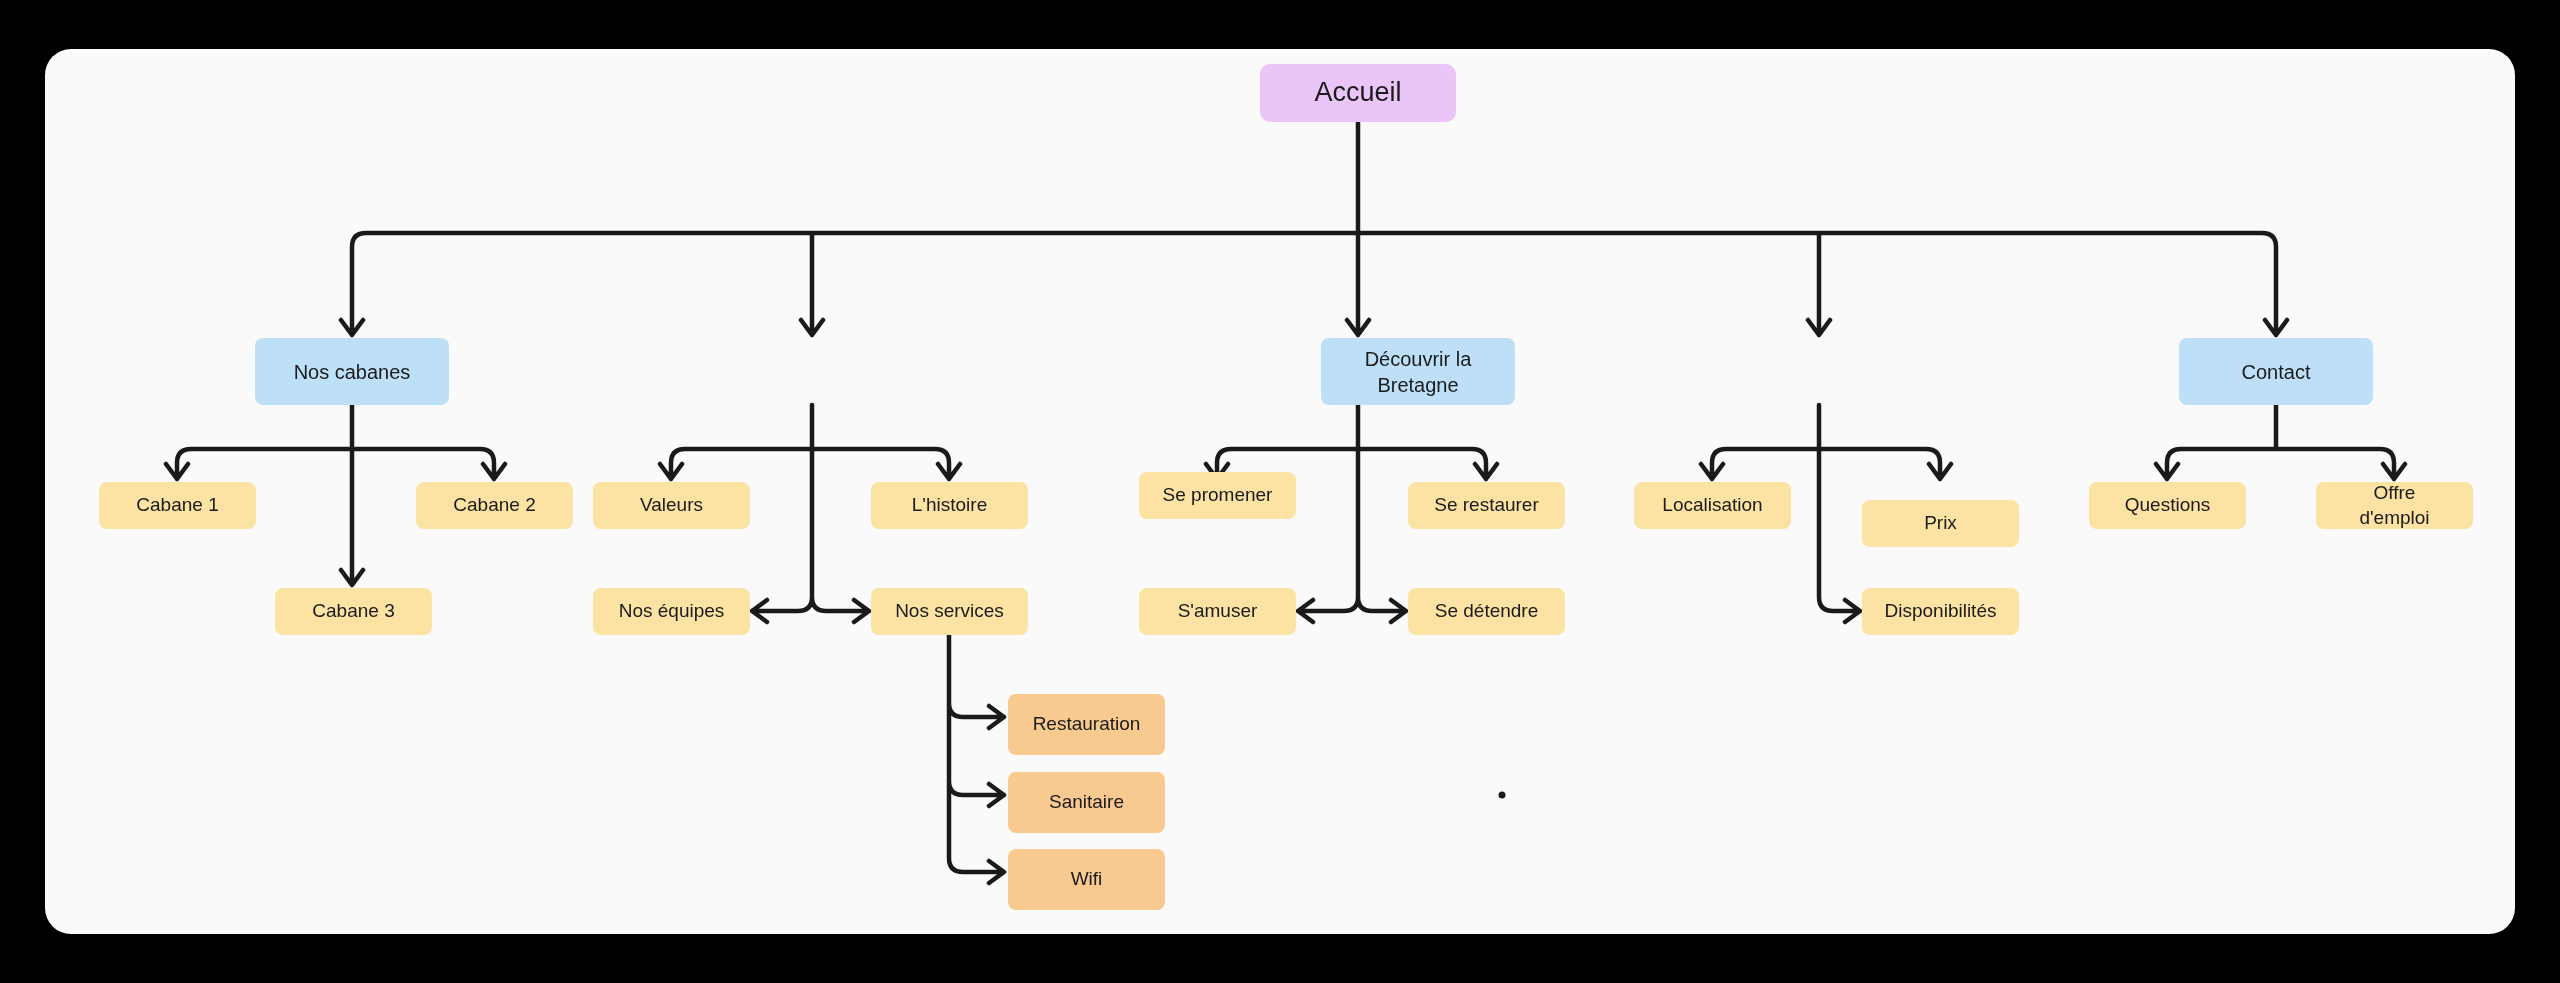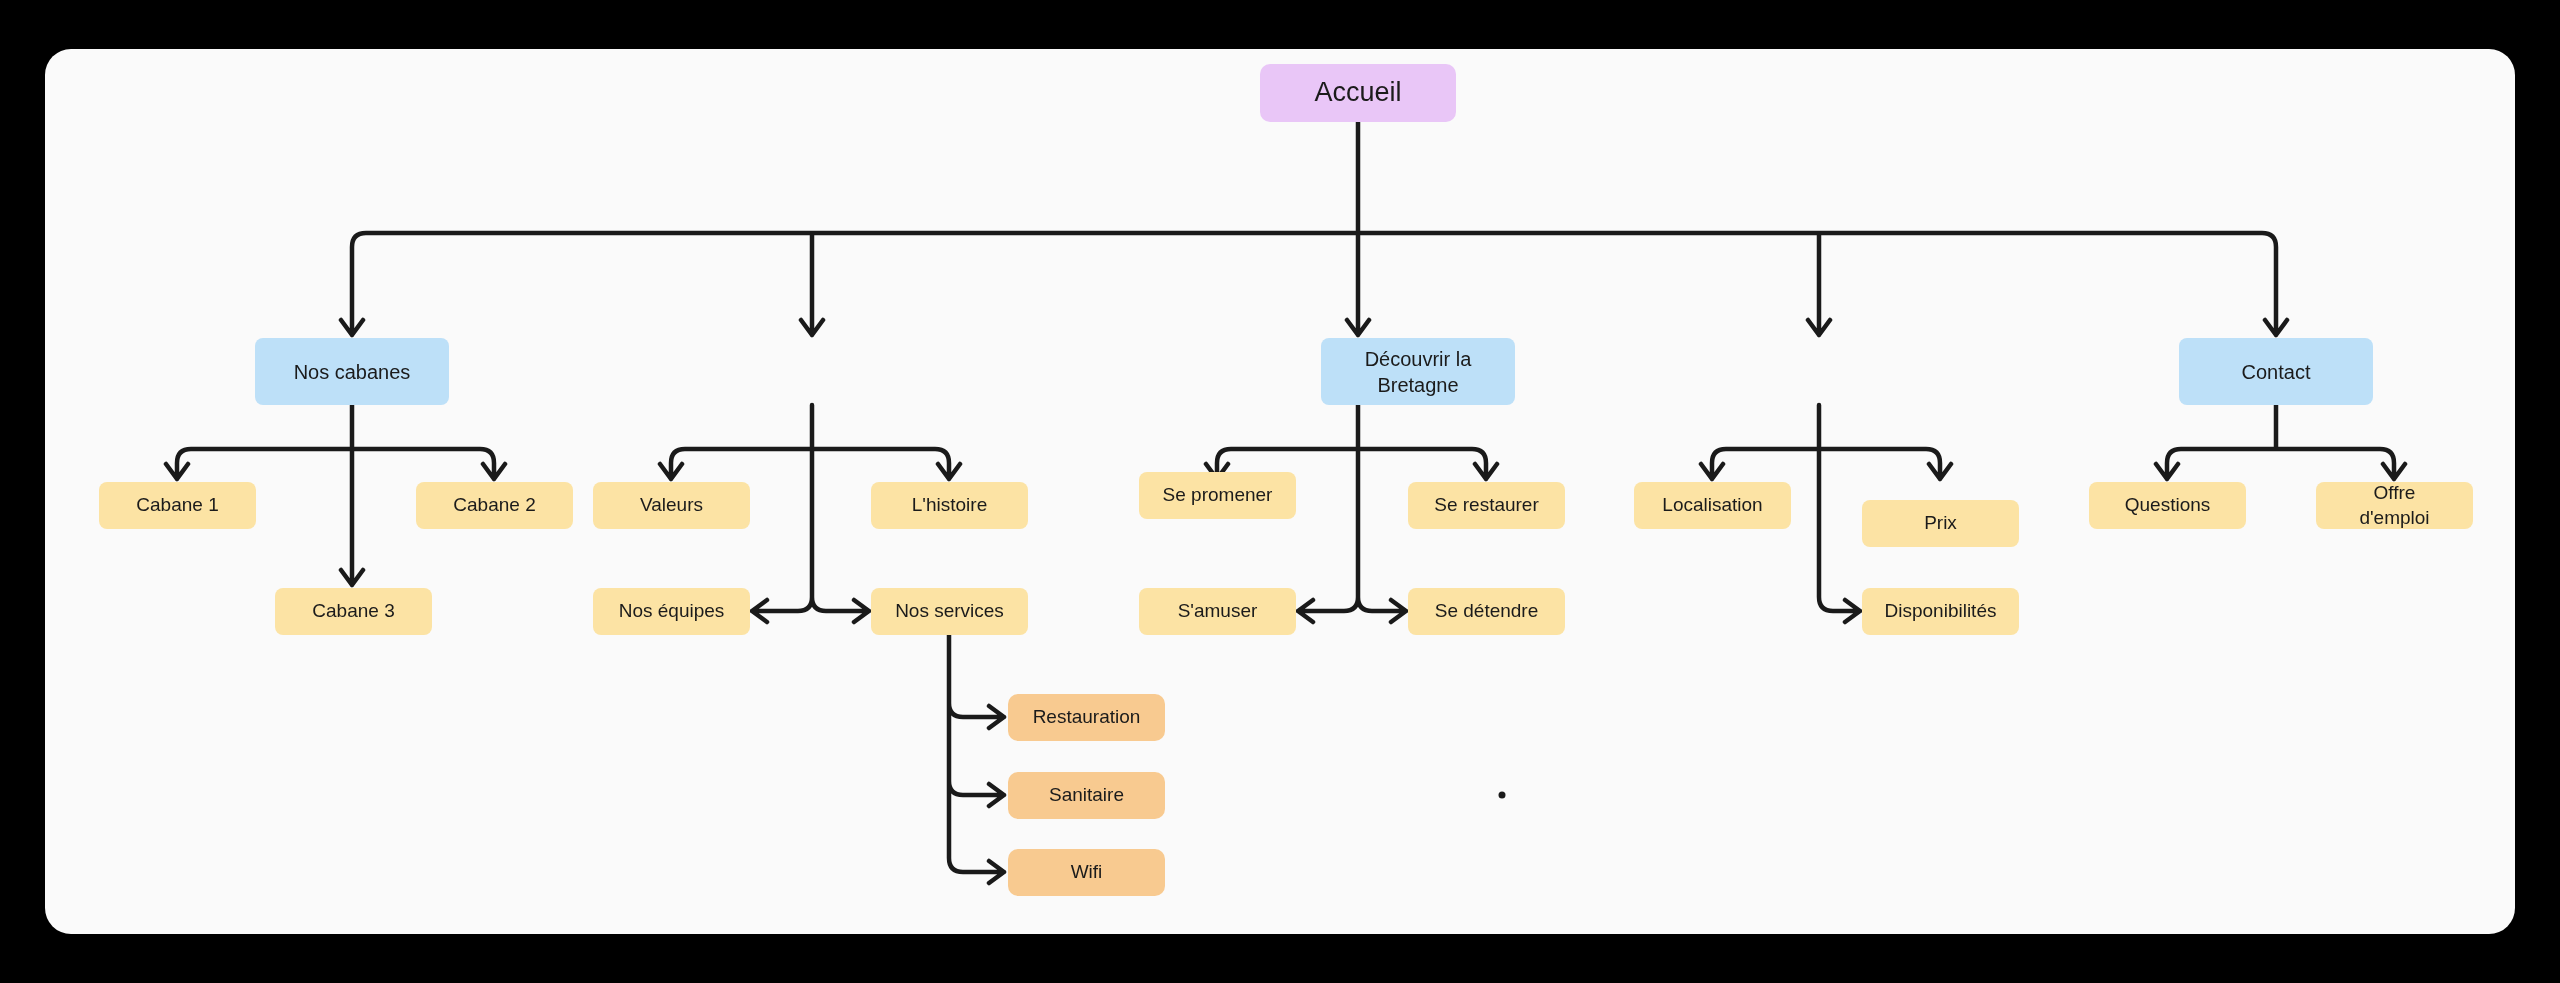--- a/index.html
+++ b/index.html
@@ -30,21 +30,21 @@
     color:#1b1b1b;
     border-radius:8px;
     box-sizing:border-box;
     padding:18px 12px;
     line-height:1.3;
     cursor:default;
   }
   .root{width:196px;height:58px;font-size:27px;background:var(--root_fill,#e9c6f7);border-radius:10px;}
   .lvl1{width:194px;height:67px;font-size:20px;background:var(--level1_fill,#bde0f8);}
   .lvl2{width:157px;height:47px;font-size:19px;background:var(--level2_fill,#fce3a4);padding:2px 22px;}
-  .lvl3{width:157px;height:47px;font-size:19px;background:var(--level3_fill,#f8ca90);padding:0 6px;border-radius:10px;}
+  .lvl3{width:157px;height:61px;font-size:19px;background:var(--level3_fill,#f8ca90);padding:0 6px;}
 </style>
 </head>
 <body>
 
 <div id="stage">
 
   <div class="panel"></div>
 
   <svg class="connectors" width="2560" height="983" viewBox="0 0 2560 983">
 

